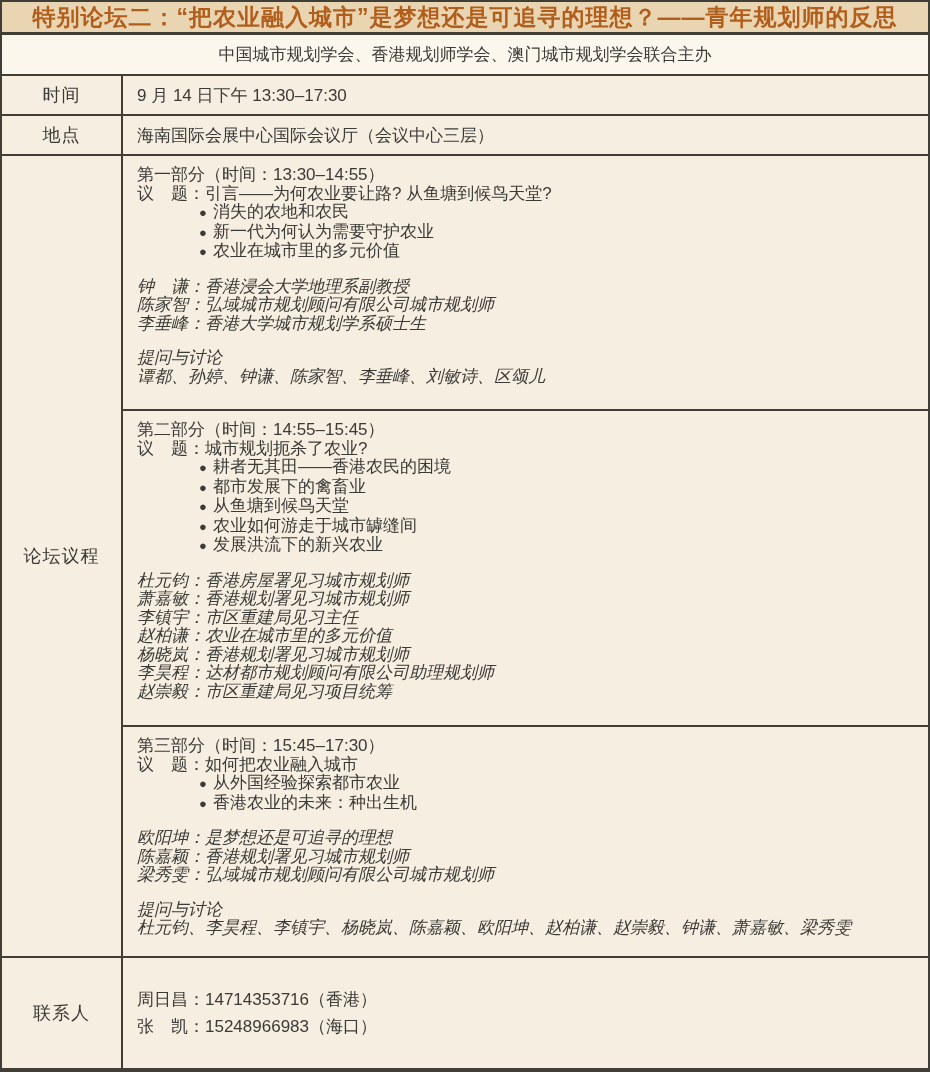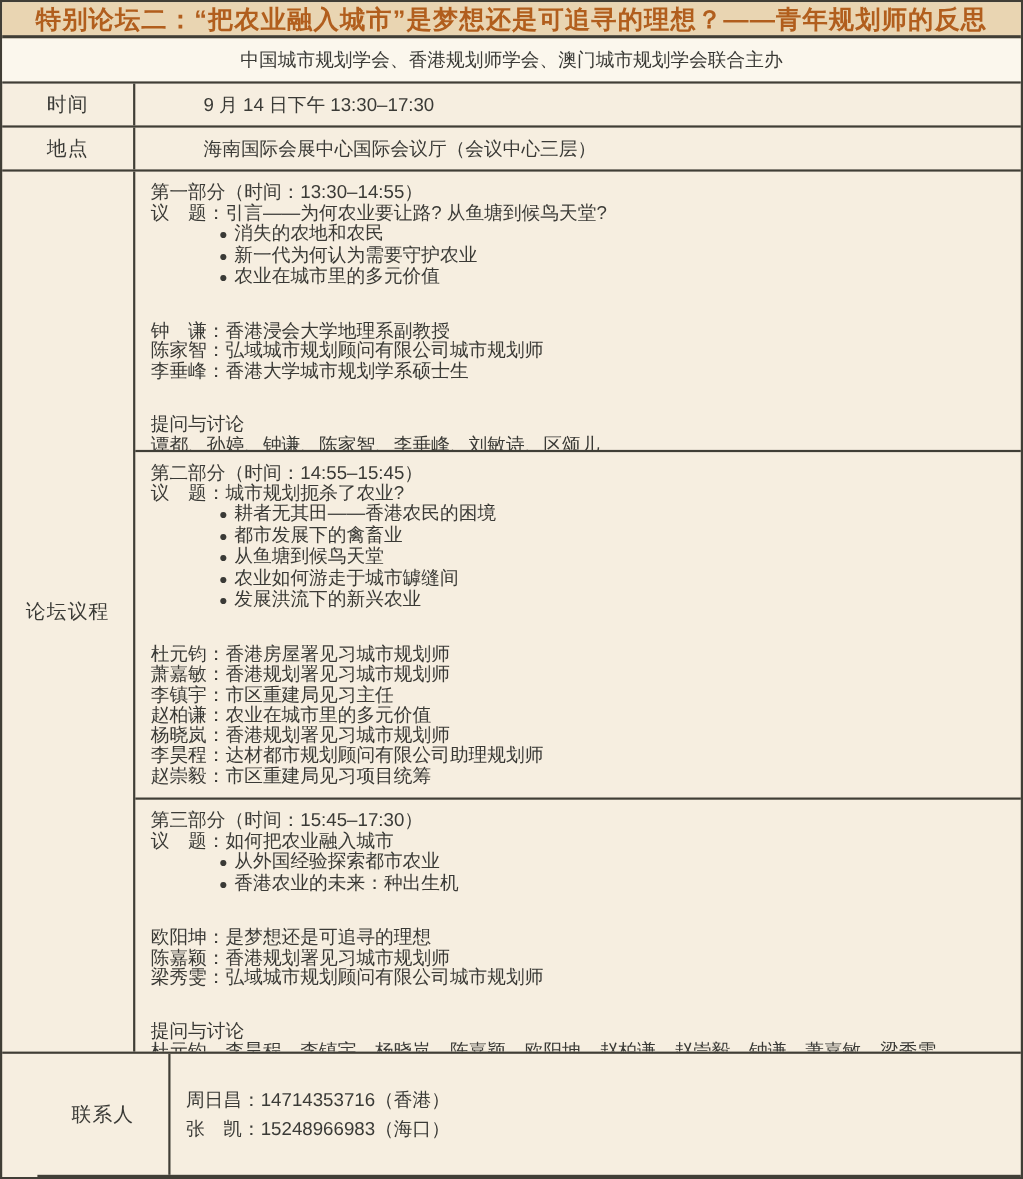--- a/index.html
+++ b/index.html
@@ -18,21 +18,21 @@
     border-bottom-width:3px;
   }
   .title-text{
     font-size:23px;font-weight:bold;letter-spacing:1px;
     color:var(--c-title-text,#b15e1d);white-space:nowrap;
   }
   .organizer-row{
     height:41px;background:var(--c-organizer-bg,#fbf7ed);
     align-items:center;justify-content:center;font-size:17px;
   }
-  .info-row{height:40px;gap:48px;}
+  .info-row{height:40px;}
   .label-cell{
     width:121px;flex:none;box-sizing:border-box;
     border-right:2px solid var(--c-border,#403e36);
     display:flex;align-items:center;justify-content:center;
     font-size:18px;letter-spacing:1px;
   }
   .value-cell{
     flex:1;display:flex;align-items:center;
     padding-left:14px;font-size:17px;white-space:nowrap;
   }
@@ -45,22 +45,22 @@
     border-bottom:2px solid var(--c-border,#403e36);
   }
   .agenda-section:nth-child(1){height:255px;}
   .agenda-section:nth-child(2){height:316px;}
   .agenda-section:nth-child(3){height:231px;border-bottom:none;flex:1;}
   .agenda-section div{white-space:nowrap;}
   .topic-line{display:flex;}
   .topic-label{flex:none;}
   .bullet-line{margin-left:62px;display:flex;align-items:baseline;}
   .bullet-dot{flex:none;width:14px;font-size:13px;}
-  .speaker-block,.discussion-block{margin-top:30px;}
-  .contact-row{flex:1;min-height:0;margin-left:32px;}
+  .speaker-block,.discussion-block{margin-top:16px;font-style:italic;}
+  .contact-row{flex:1;min-height:0;}
   .contact-values{flex-direction:column;align-items:flex-start;justify-content:center;line-height:27px;border-radius:11px;}
 </style>
 </head>
 <body>
 
 <div class="page" style="--c-border: #403e36; --c-title-bg: #e9d5b2; --c-title-text: #b15e1d; --c-body: #f6eee0; --c-organizer-bg: #fbf7ed; --c-text: #3a3a36;">
 
   <div class="row title-bar">
     <div class="title-text">特别论坛二：“把农业融入城市”是梦想还是可追寻的理想？——青年规划师的反思</div>
   </div>

